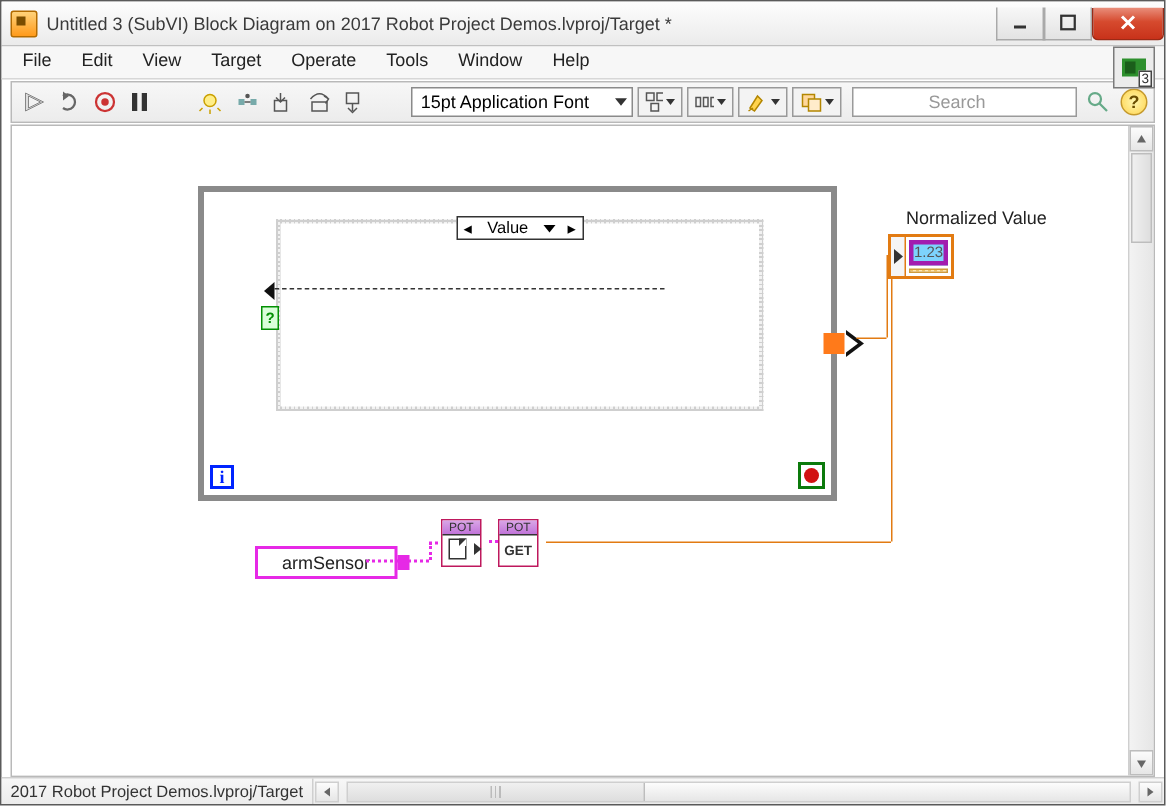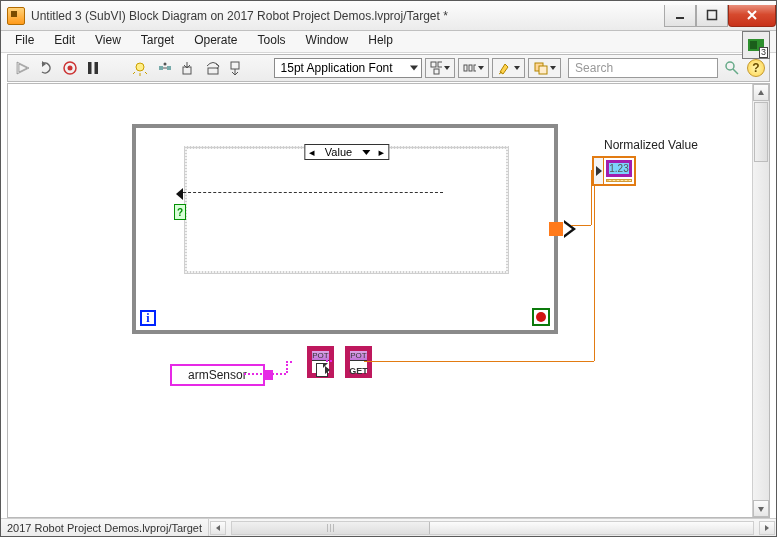--- a/index.html
+++ b/index.html
@@ -143,20 +143,21 @@
     border:1px solid #9a9a9a;
     background:#fff;
     display:flex;
     align-items:center;
     padding:0 4px;
     color:#888;
   }
   .searchbox input {
     border:none; outline:none; font:inherit; width:100%;
     color:#15803d;
+    margin-left:44px;
   }
   .searchbox input::placeholder { color:#999; }
   .right-icons { margin-left:auto; display:flex; align-items:center; gap:4px; }
   .helpcircle {
     width:18px; height:18px; border-radius:50%;
     background: radial-gradient(#fff7b0,#ffd34d);
     border:1px solid #c4992d;
     display:flex; align-items:center; justify-content:center;
     color:#6a4d00; font-weight:bold;
   }
@@ -348,21 +349,21 @@
     position:absolute; left:278px; top:277px; width:0; height:12px;
     border-left:2px dotted #e629e6;
   }
   .pwire-h2 {
     position:absolute; left:278px; top:277px; width:6px; height:0;
     border-top:2px dotted #e629e6;
   }
   
   .subvi {
     position:absolute; width:27px; height:32px;
-    background:#fff; border:5px solid #be185d;margin-left:13px;
+    background:#fff; border:1px solid #be185d;
   }
   .subvi .top {
     height:10px;
     background: linear-gradient(#d9a6e6,#c174d9);
     border-bottom:1px solid #333;
     font-size:8px; color:#333; text-align:center;
   }
   .subvi .body { position:relative; height:20px; }
   .subvi .sheet {
     position:absolute; left:4px; top:2px;

